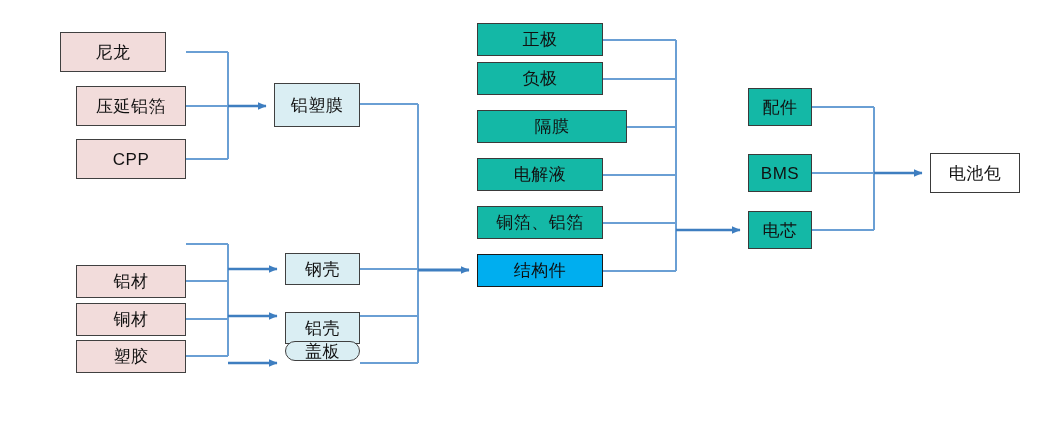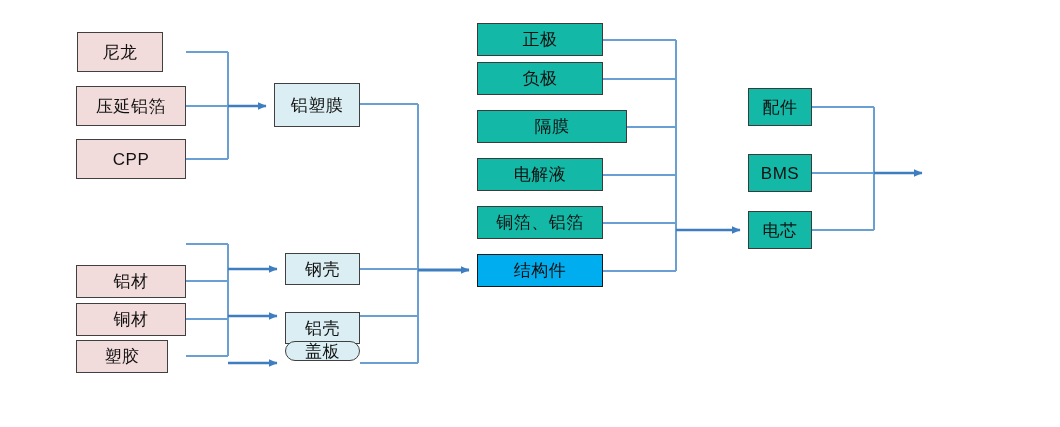--- a/index.html
+++ b/index.html
@@ -83,37 +83,37 @@
 
     <g stroke="#6A9FD4" stroke-width="2" fill="none">
       <path d="M812,107 L874,107"></path>
       <path d="M812,230 L874,230"></path>
       <path d="M874,107 L874,230"></path>
       <path d="M812,173 L874,173"></path>
     </g>
     <path d="M874,173 L922,173" stroke="#3E7EC0" stroke-width="2.4" fill="none" marker-end="url(#arw)"></path>
   </svg>
 
-  <div class="node material" style="left:77px;top:32px;width:86px;height:40px;">
+  <div class="node material" style="left:60px;top:32px;width:106px;height:40px;">
     <span class="lbl">尼龙</span>
   </div>
   <div class="node material" style="left:76px;top:86px;width:110px;height:40px;">
     <span class="lbl">压延铝箔</span>
   </div>
   <div class="node material" style="left:76px;top:139px;width:110px;height:40px;">
     <span class="lbl">CPP</span>
   </div>
 
   <div class="node material" style="left:76px;top:265px;width:110px;height:33px;">
     <span class="lbl">铝材</span>
   </div>
   <div class="node material" style="left:76px;top:303px;width:110px;height:33px;">
     <span class="lbl">铜材</span>
   </div>
-  <div class="node material" style="left:76px;top:340px;width:92px;height:33px;text-align:center;">
+  <div class="node material" style="left:76px;top:340px;width:110px;height:33px;text-align:center;">
     <span class="lbl">塑胶</span>
   </div>
 
   <div class="node component" style="left:274px;top:83px;width:86px;height:44px;">
     <span class="lbl">铝塑膜</span>
   </div>
   <div class="node component" style="left:285px;top:253px;width:75px;height:32px;">
     <span class="lbl">钢壳</span>
   </div>
   <div class="node component" style="left:285px;top:312px;width:75px;height:32px;">
@@ -145,14 +145,17 @@
   <div class="node plain" style="left:748px;top:88px;width:64px;height:38px;">
     <span class="lbl">配件</span>
   </div>
   <div class="node plain" style="left:748px;top:154px;width:64px;height:38px;">
     <span class="lbl">BMS</span>
   </div>
   <div class="node plain" style="left:748px;top:211px;width:64px;height:38px;">
     <span class="lbl">电芯</span>
   </div>
 
+  <div class="node final" style="left:930px;top:153px;width:90px;height:40px;">
+    <span class="lbl">电池包</span>
+  </div>
 
 </div>
 
 </body></html>

